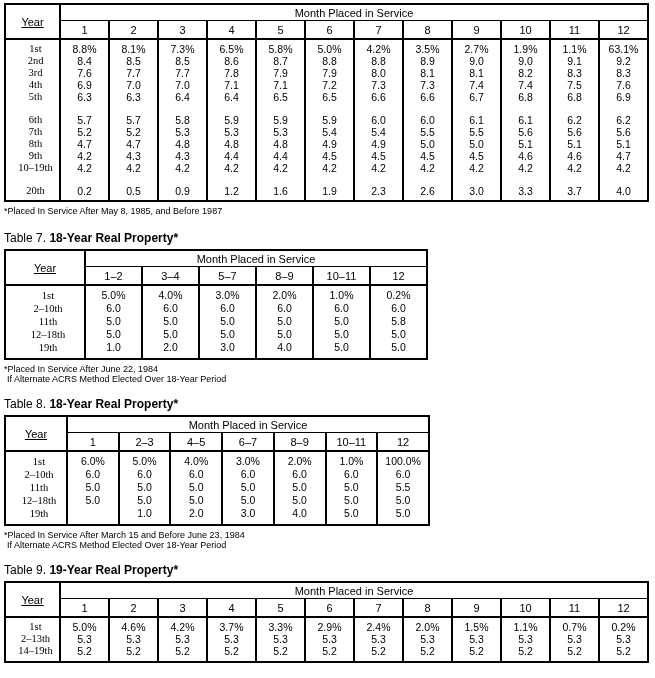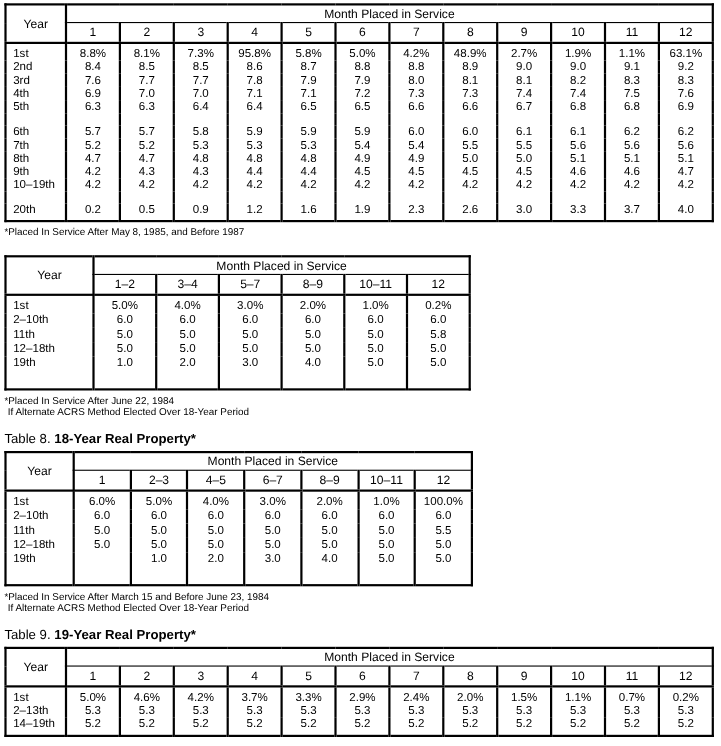--- a/index.html
+++ b/index.html
@@ -40,20 +40,21 @@
     padding: 0;
     font-weight: normal;
     overflow: hidden;
   }
 
   th.year-cell {
     border-right: 2px solid #000;
     border-bottom: 2px solid #000;
     font-size: 11px;
     text-align: center;
+    text-decoration: underline;
   }
   .t6 th.year-cell, .t9 th.year-cell { width: 53px; }
   .t7 th.year-cell { width: 78px; }
   .t8 th.year-cell { width: 60px; }
 
   th.group-cell {
     border-left: 2px solid #000;
     border-bottom: 1px solid #000;
     height: 15px;
     font-size: 11px;
@@ -68,31 +69,32 @@
   }
 
   tbody td {
     font-size: 10.5px;
     line-height: 12px;
     height: 12px;
   }
   .t7 tbody td, .t8 tbody td { height: 13px; line-height: 13px; }
 
   tbody td.rl {
-    text-align: left;
+    text-align: center;
     padding-left: 6px;
     white-space: nowrap;
+    font-family: Liberation Serif, serif;
   }
   tbody td.dc {
     border-left: 2px solid #000;
     text-align: center;
   }
   tbody tr:first-child td { padding-top: 3px; }
   tbody tr:last-child td  { padding-bottom: 3px; margin-left: 10px; }
-  .t7 tbody tr:last-child td, .t8 tbody tr:last-child td { padding-bottom: 16px; }
+  .t7 tbody tr:last-child td, .t8 tbody tr:last-child td { padding-bottom: 4px; }
   .t9 tbody tr:last-child td { padding-bottom: 4px; }
 
   tr.spacer td { height: 11px; }
 
   .footnotes {
     margin-top: 4px;
     font-size: 9px;
     line-height: 10px;
   }
   .fn + .fn { padding-left: 3px; }
@@ -121,25 +123,25 @@
           <th class="mcol">11</th>
           <th class="mcol">12</th>
         </tr>
       </thead>
       <tbody>
         <tr>
           <td class="rl">1st</td>
           <td class="dc">8.8%</td>
           <td class="dc">8.1%</td>
           <td class="dc">7.3%</td>
-          <td class="dc">95.8%</td>
+          <td class="dc">6.5%</td>
           <td class="dc">5.8%</td>
           <td class="dc">5.0%</td>
           <td class="dc">4.2%</td>
-          <td class="dc">48.9%</td>
+          <td class="dc">3.5%</td>
           <td class="dc">2.7%</td>
           <td class="dc">1.9%</td>
           <td class="dc">1.1%</td>
           <td class="dc">63.1%</td>
         </tr>
         <tr>
           <td class="rl">2nd</td>
           <td class="dc">8.4</td>
           <td class="dc">8.5</td>
           <td class="dc">8.5</td>
@@ -319,20 +321,24 @@
           <td class="dc">4.0</td>
         </tr>
       </tbody>
     </table>
   <div class="footnotes">
     <div class="fn">*Placed In Service After May 8, 1985, and Before 1987</div>
   </div>
 </div>
 
 <div class="section tight">
+  <div class="table-title">
+    <span class="tprefix">Table 7.</span>
+    <span class="tbold">18-Year Real Property*</span>
+  </div>
   <table class="acrs t7">
       <thead>
         <tr>
           <th class="year-cell" rowspan="2">Year</th>
           <th class="group-cell" colspan="6">Month Placed in Service</th>
         </tr>
         <tr class="months">
           <th class="mcol">1–2</th>
           <th class="mcol">3–4</th>
           <th class="mcol">5–7</th>

